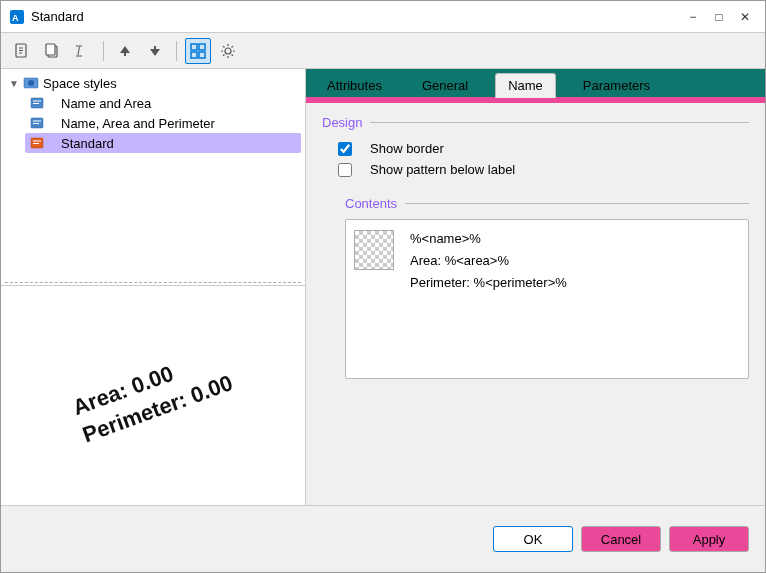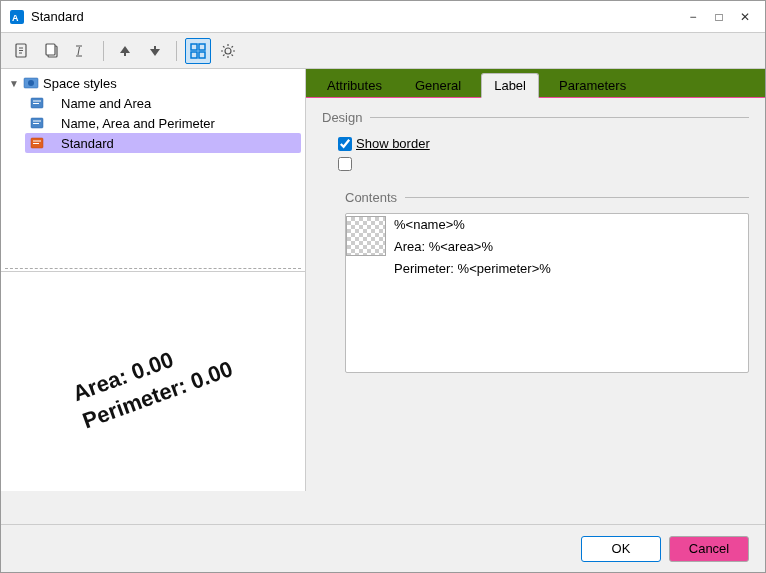--- a/index.html
+++ b/index.html
@@ -177,25 +177,25 @@
       transform-origin: center;
     }
     .right-panel {
       flex: 1;
       display: flex;
       flex-direction: column;
       padding: 0;
     }
     .tabs {
       display: flex;
-      border-bottom: 1px solid #ec4899;
-      background: #4d7c0f;
+      border-bottom: 6px solid #ec4899;
+      background: #0f766e;
       padding: 0 8px;
       padding-top: 4px;
-      gap: 7px;
+      gap: 14px;
     }
     .tab {
       padding: 4px 12px;
       cursor: pointer;
       border: 1px solid transparent;
       border-bottom: none;
       border-radius: 3px 3px 0 0;
       font-size: 13px;
       background: transparent;
     }
@@ -210,37 +210,36 @@
       flex: 1;
       padding: 12px 16px;
       overflow: auto;
     }
     .section-group {
       margin-bottom: 16px;
     }
     .section-label {
       display: flex;
       align-items: center;
-      color: #737373;
+      color: #8b5cf6;
       font-size: 13px;
       margin-bottom: 8px;
       gap: 8px;
     }
     .section-label::after {
       content: '';
       flex: 1;
       height: 1px;
       background: #bbb;
     }
     .checkbox-row {
       display: flex;
       align-items: center;
-      gap: 4px;
+      gap: 18px;
       padding: 3px 16px;
-      text-decoration: underline;
     }
     .checkbox-input {
       width: 14px;
       height: 14px;
       cursor: pointer;
       accent-color: #0078d7;
     }
     .checkbox-label {
       font-size: 13px;
       color: #000;
@@ -249,47 +248,47 @@
     .contents-section {
       margin-top: 8px;
       margin-left: 23px;
     }
     .contents-box {
       border: 1px solid #bbb;
       background: white;
       min-height: 160px;
       margin: 8px 0;
       display: flex;
-      gap: 8px;
+      padding: 8px;
+      gap: 16px;
       border-radius: 2px;
     }
     .pattern-thumb {
       width: 40px;
       height: 40px;
       background: repeating-conic-gradient(#ccc 0% 25%, white 0% 50%) 0 0/8px 8px;
       border: 1px solid #aaa;
       flex-shrink: 0;
       margin-top: 2px;
     }
     .contents-text {
       font-size: 13px;
       color: #000;
       line-height: 1.7;
     }
     .footer {
-      height: 48px;
+      height: 67px;
       background: #f0f0f0;
       border-top: 1px solid #ccc;
       display: flex;
       align-items: center;
       justify-content: flex-end;
       padding: 0 16px;
       gap: 8px;
       flex-shrink: 0;
-      margin-top: 33px;
     }
     .footer-btn {
       min-width: 80px;
       height: 26px;
       border: 1px solid #aaa;
       background: #ec4899;
       border-radius: 3px;
       cursor: pointer;
       font-size: 13px;
       padding: 0 16px;
@@ -435,39 +434,40 @@
     <div class="right-panel">
 
       <div class="tabs">
         <div class="tab">
           <span>Attributes</span>
         </div>
         <div class="tab">
           <span>General</span>
         </div>
         <div class="tab active">
-          <span>Label</span>
+          <span>Name</span>
         </div>
         <div class="tab">
           <span>Parameters</span>
         </div>
       </div>
 
       <div class="tab-content">
 
         <div class="section-group">
           <div class="section-label">
             <span>Design</span>
           </div>
           <div class="checkbox-row">
             <input type="checkbox" class="checkbox-input" id="show-border" checked="" style="">
             <label class="checkbox-label" for="show-border">Show border</label>
           </div>
           <div class="checkbox-row">
             <input type="checkbox" class="checkbox-input" id="show-pattern" style="">
+            <label class="checkbox-label" for="show-pattern">Show pattern below label</label>
           </div>
         </div>
 
         <div class="contents-section">
           <div class="section-label">
             <span>Contents</span>
           </div>
           <div class="contents-box">
             <div class="pattern-thumb"></div>
             <div class="contents-text">
@@ -477,14 +477,15 @@
             </div>
           </div>
         </div>
       </div>
     </div>
   </div>
 
   <div class="footer">
     <button class="footer-btn primary">OK</button>
     <button class="footer-btn">Cancel</button>
+    <button class="footer-btn">Apply</button>
   </div>
 </div>
 
 </body></html>

